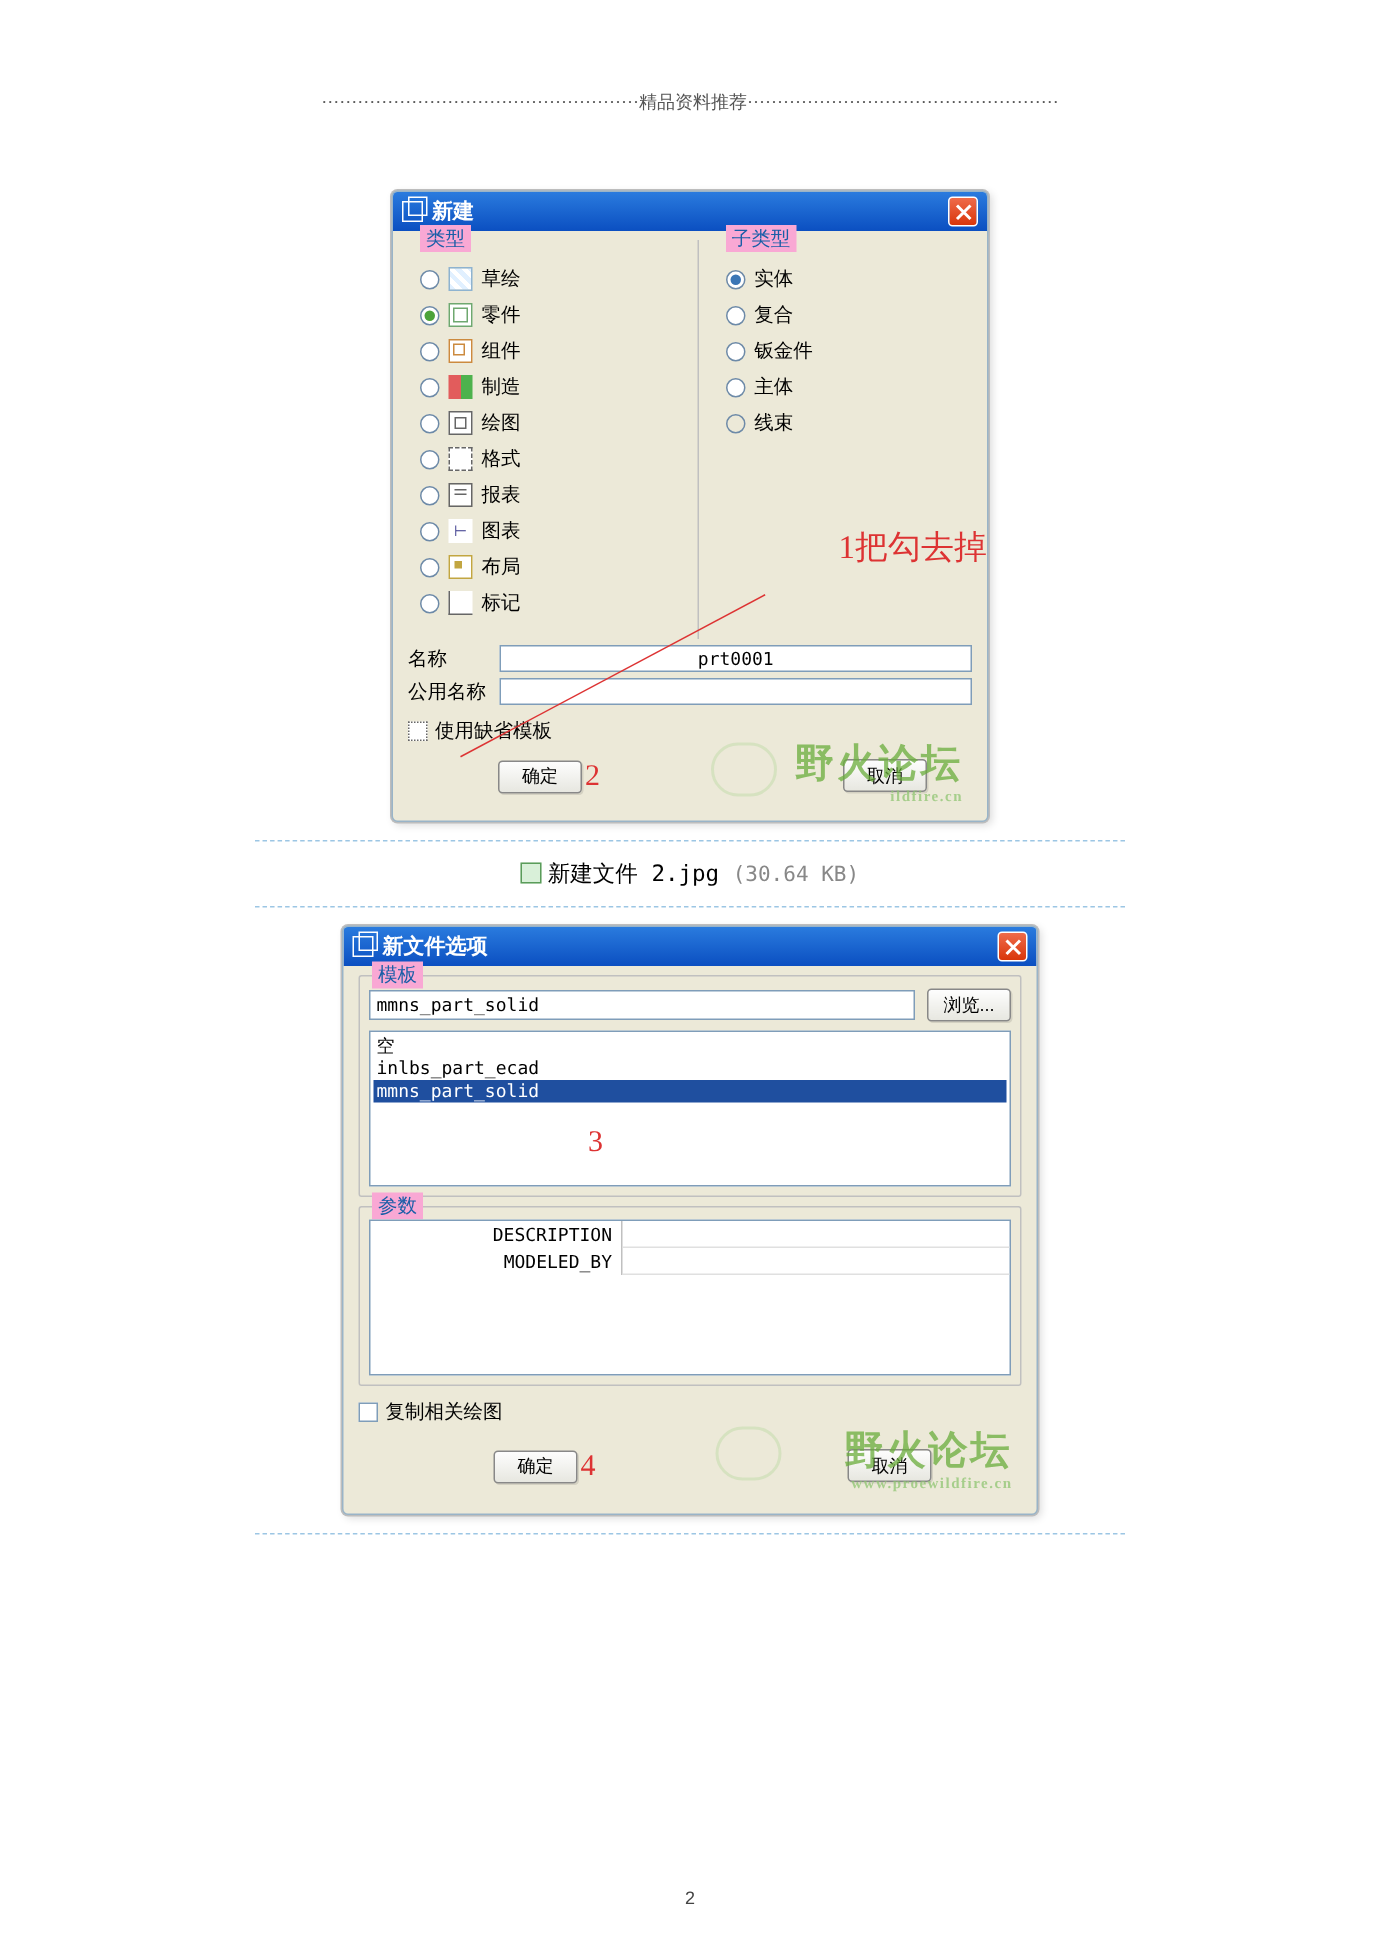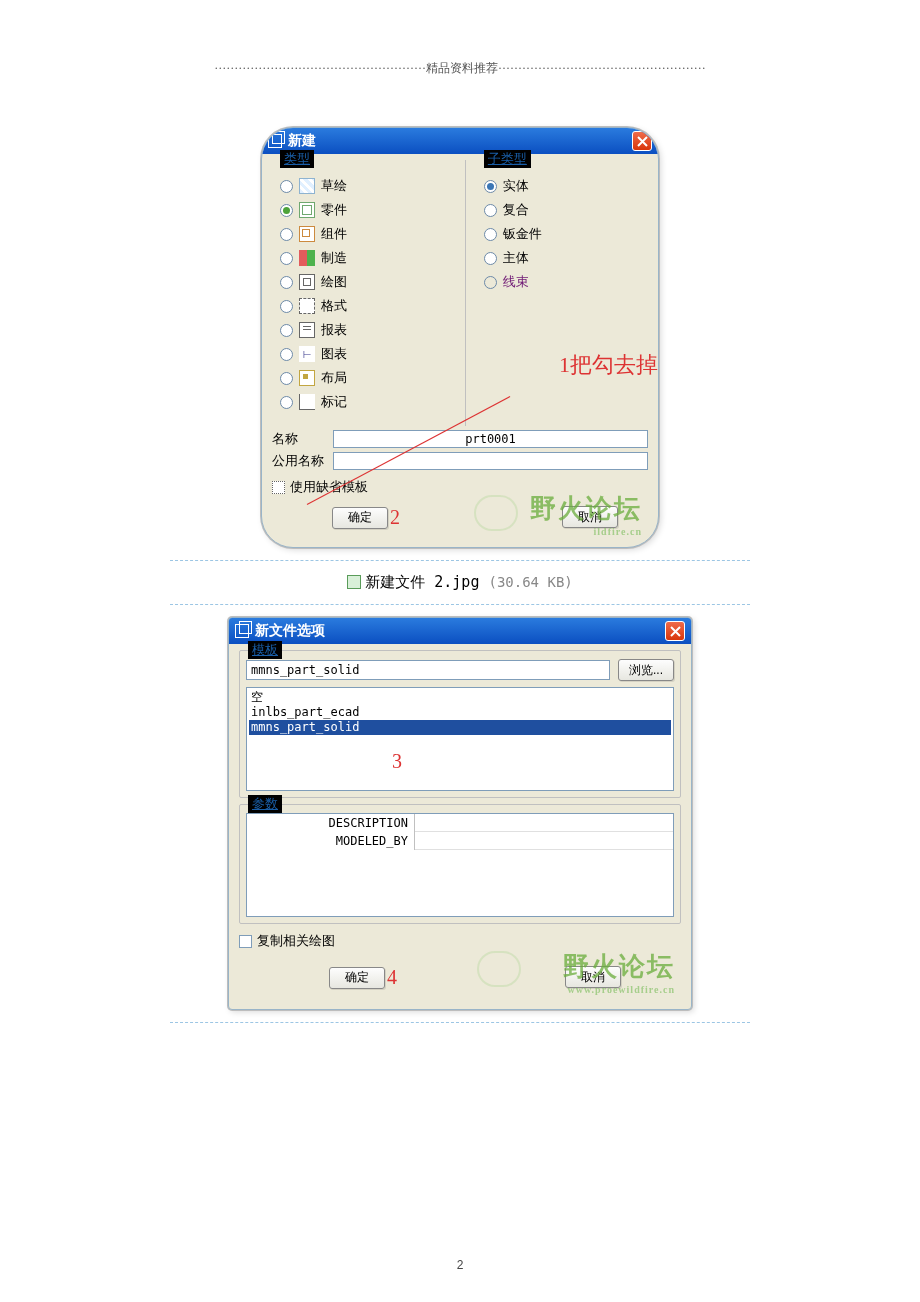--- a/index.html
+++ b/index.html
@@ -82,25 +82,24 @@
   .groupbox {
     border: 1px solid #c0c0c0;
     border-radius: 2px;
     position: relative;
     padding: 8px 6px 6px 6px;
     margin-bottom: 6px;
   }
   .groupbox-legend {
     position: absolute;
     top: -10px; left: 8px;
-    background: #000000;
+    background: #f9a8d4;
     padding: 0 4px;
     color: #195ea7;
     font-size: 13px;
-    text-decoration: underline;
   }
   .cols { display: flex; gap: 10px; }
   .col-left { flex: 1 1 50%; }
   .col-right { flex: 1 1 50%; border-left: 1px solid #c0c0c0; padding-left: 10px; position:relative;}
   .col-right-inner { position: relative; }
   .radio-row {
     display: flex; align-items: center; gap: 6px;
     padding: 3px 2px;
     font-size: 13px;
     color: #000;
@@ -111,21 +110,21 @@
     border-radius: 50%;
     display: inline-flex; align-items: center; justify-content: center;
     background: #fff;
   }
   .radio.checked::after, .radio.checked-green::after {
     content: ""; width: 7px; height: 7px; border-radius: 50%;
   }
   .radio.checked::after { background: #3b76b5; }
   .radio.checked-green::after { background: #4da33a; }
   .radio.disabled { background: #ece9d8; }
-  .radio-label-disabled { color: #701a75; }
+  .radio-label-disabled { color: #000000; }
   .type-icon {
     width: 16px; height: 16px;
     display: inline-flex; align-items: center; justify-content: center;
     border: 1px solid #7a95a8;
     background: #fff;
     font-size: 10px;
     color: #5e7080;
     position: relative;
   }
   .type-icon.sketch { background: repeating-linear-gradient(45deg,#e1f0ff 0 3px,#fff 3px 6px); border-color:#8eb3d0; }
@@ -147,21 +146,21 @@
 
   .annotation-1 {
     position: absolute;
     right: -10px;
     top: 190px;
     color: #d33;
     font-size: 22px;
     font-family: "SimSun", serif;
     pointer-events: none;
   }
-  .ann1-wrap{position:relative;border-radius:32px;}
+  .ann1-wrap{position:relative;}
   .ann1-line{
     position:absolute;
     left:45px; top:350px;
     width:230px;height:1px;border-top:1px solid #d33;
     transform:rotate(-28deg);
     transform-origin:left center;
     pointer-events:none;
   }
   .form-row { display: flex; align-items: center; gap: 6px; margin-top: 4px; }
   .form-label { width: 55px; font-size: 13px; color: #000;}

